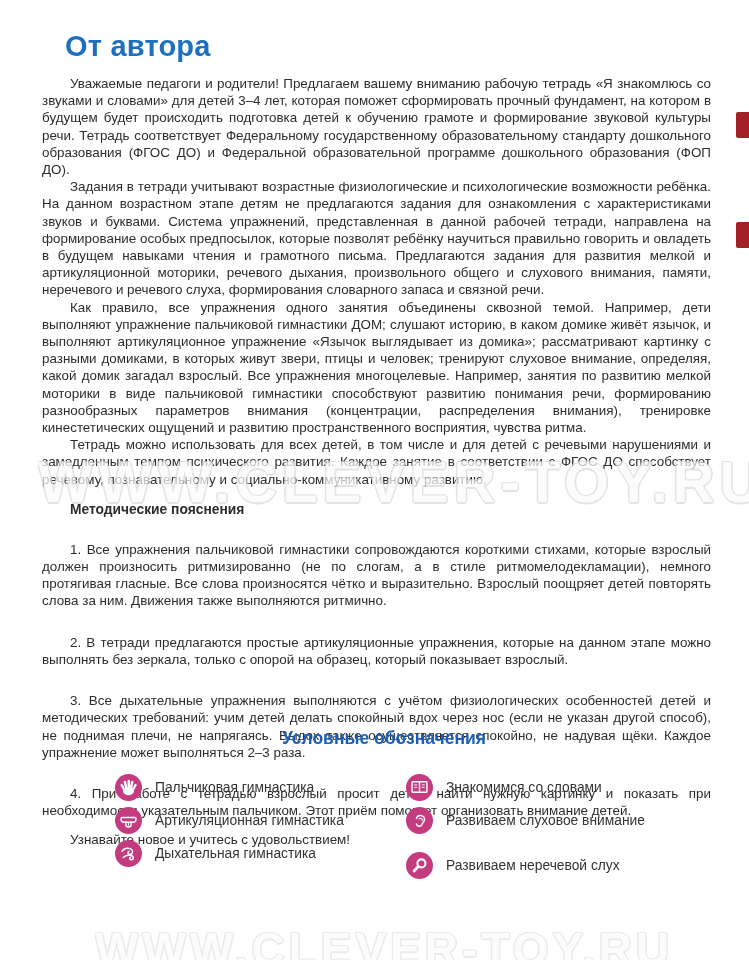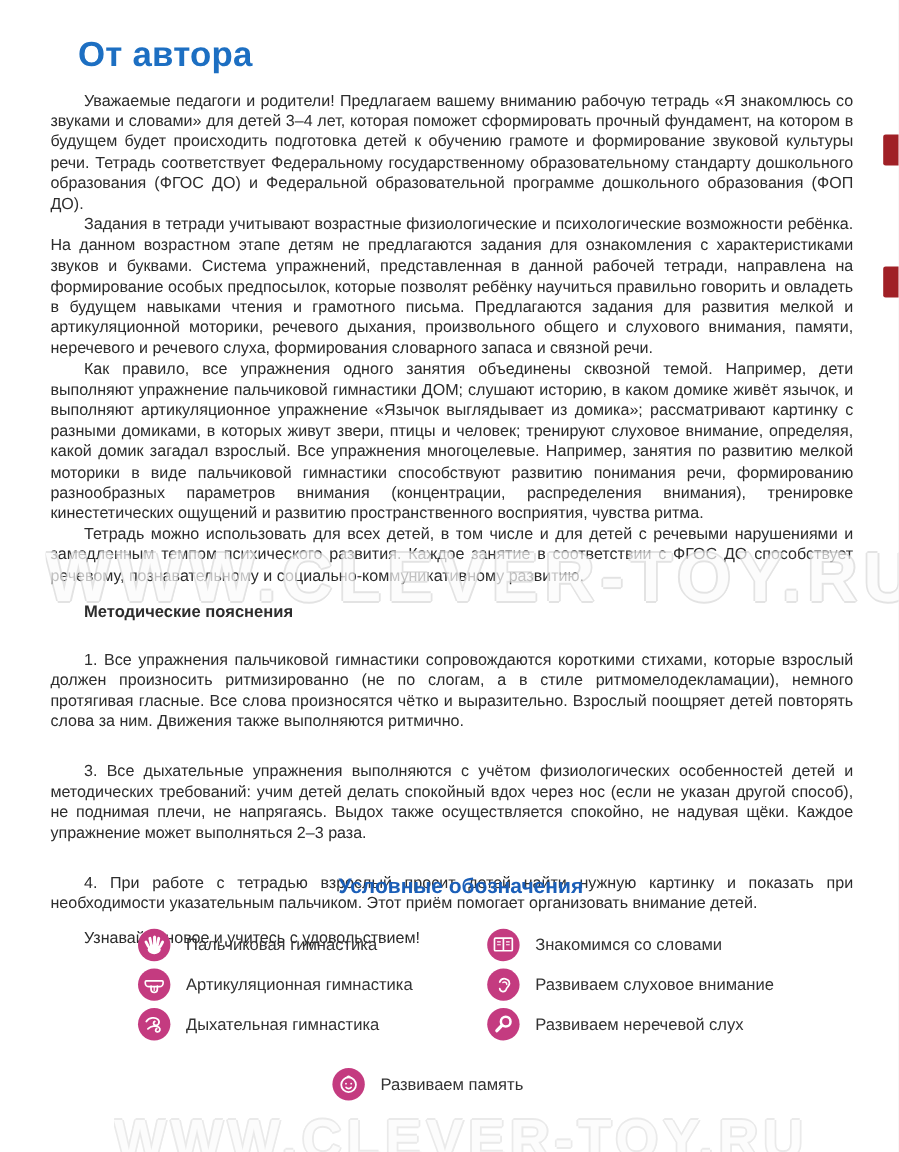--- a/index.html
+++ b/index.html
@@ -79,21 +79,21 @@
     display:flex; align-items:center; justify-content:center;
   }
   .licon svg { width:21px; height:21px; display:block; }
   
   .li-0 { left:115px; top:46px; }
   .li-1 { left:115px; top:79px; }
   .li-2 { left:115px; top:112px; }
   
   .li-3 { left:406px; top:46px; }
   .li-4 { left:406px; top:79px; }
-  .li-5 { left:406px; top:112px; }
+  .li-5 { left:406px; top:124px; }
   
   .li-6 { left:277px; top:162px; }
 </style>
 </head>
 <body>
 
 <div class="page">
 
   <div class="watermark wm-mid">WWW.CLEVER-TOY.RU</div>
   <div class="watermark wm-bottom">WWW.CLEVER-TOY.RU</div>
@@ -102,20 +102,21 @@
   <div class="edge-tab tab2"></div>
 
   <div class="text-block">
     <h1 class="title">От автора</h1>
     <p>Уважаемые педагоги и родители! Предлагаем вашему вниманию рабочую тетрадь «Я знакомлюсь со звуками и словами» для детей 3–4 лет, которая поможет сформировать прочный фундамент, на котором в будущем будет происходить подготовка детей к обучению грамоте и формирование звуковой культуры речи. Тетрадь соответствует Федеральному государственному образовательному стандарту дошкольного образования (ФГОС ДО) и Федеральной образовательной программе дошкольного образования (ФОП ДО).</p>
     <p>Задания в тетради учитывают возрастные физиологические и психологические возможности ребёнка. На данном возрастном этапе детям не предлагаются задания для ознакомления с характеристиками звуков и буквами. Система упражнений, представленная в данной рабочей тетради, направлена на формирование особых предпосылок, которые позволят ребёнку научиться правильно говорить и овладеть в будущем навыками чтения и грамотного письма. Предлагаются задания для развития мелкой и артикуляционной моторики, речевого дыхания, произвольного общего и слухового внимания, памяти, неречевого и речевого слуха, формирования словарного запаса и связной речи.</p>
     <p>Как правило, все упражнения одного занятия объединены сквозной темой. Например, дети выполняют упражнение пальчиковой гимнастики ДОМ; слушают историю, в каком домике живёт язычок, и выполняют артикуляционное упражнение «Язычок выглядывает из домика»; рассматривают картинку с разными домиками, в которых живут звери, птицы и человек; тренируют слуховое внимание, определяя, какой домик загадал взрослый. Все упражнения многоцелевые. Например, занятия по развитию мелкой моторики в виде пальчиковой гимнастики способствуют развитию понимания речи, формированию разнообразных параметров внимания (концентрации, распределения внимания), тренировке кинестетических ощущений и развитию пространственного восприятия, чувства ритма.</p>
     <p>Тетрадь можно использовать для всех детей, в том числе и для детей с речевыми нарушениями и замедленным темпом психического развития. Каждое занятие в соответствии с ФГОС ДО способствует речевому, познавательному и социально-коммуникативному развитию.</p>
     <h2 class="section-heading">Методические пояснения</h2>
     <p class="item">1. Все упражнения пальчиковой гимнастики сопровождаются короткими стихами, которые взрослый должен произносить ритмизированно (не по слогам, а в стиле ритмомелодекламации), немного протягивая гласные. Все слова произносятся чётко и выразительно. Взрослый поощряет детей повторять слова за ним. Движения также выполняются ритмично.</p>
+    <p class="item">2. В тетради предлагаются простые артикуляционные упражнения, которые на данном этапе можно выполнять без зеркала, только с опорой на образец, который показывает взрослый.</p>
     <p class="item">3. Все дыхательные упражнения выполняются с учётом физиологических особенностей детей и методических требований: учим детей делать спокойный вдох через нос (если не указан другой способ), не поднимая плечи, не напрягаясь. Выдох также осуществляется спокойно, не надувая щёки. Каждое упражнение может выполняться 2–3 раза.</p>
     <p class="item">4. При работе с тетрадью взрослый просит детей найти нужную картинку и показать при необходимости указательным пальчиком. Этот приём помогает организовать внимание детей.</p>
     <p class="closing">Узнавайте новое и учитесь с удовольствием!</p>
   </div>
 
   <div class="legend">
     <div class="legend-title">Условные обозначения</div>
 
     <div class="legend-item li-0">
       <span class="licon">
@@ -178,27 +179,15 @@
     <div class="legend-item li-5">
       <span class="licon">
         <svg viewBox="0 0 24 24" fill="none" stroke="#fff">
           <circle cx="14.2" cy="9.6" r="4.6" stroke-width="2.4"></circle>
           <path d="M10.6 13.2 L5.8 18.2" stroke-width="3.2" stroke-linecap="round"></path>
         </svg>
       </span>
       <span class="llabel">Развиваем неречевой слух</span>
     </div>
 
-    <div class="legend-item li-6">
-      <span class="licon">
-        <svg viewBox="0 0 24 24" fill="none" stroke="#fff" stroke-linecap="round">
-          <circle cx="12" cy="12.5" r="7" stroke-width="1.7"></circle>
-          <circle cx="9.5" cy="11.5" r="0.9" fill="#fff" stroke="none"></circle>
-          <circle cx="14.5" cy="11.5" r="0.9" fill="#fff" stroke="none"></circle>
-          <path d="M9.5 15 a3.2 3.2 0 0 0 5 0" stroke-width="1.5"></path>
-          <path d="M10.5 5.2 q1.5 -1.4 3 0" stroke-width="1.3"></path>
-        </svg>
-      </span>
-      <span class="llabel">Развиваем память</span>
-    </div>
   </div>
 
 </div>
 
 </body></html>

